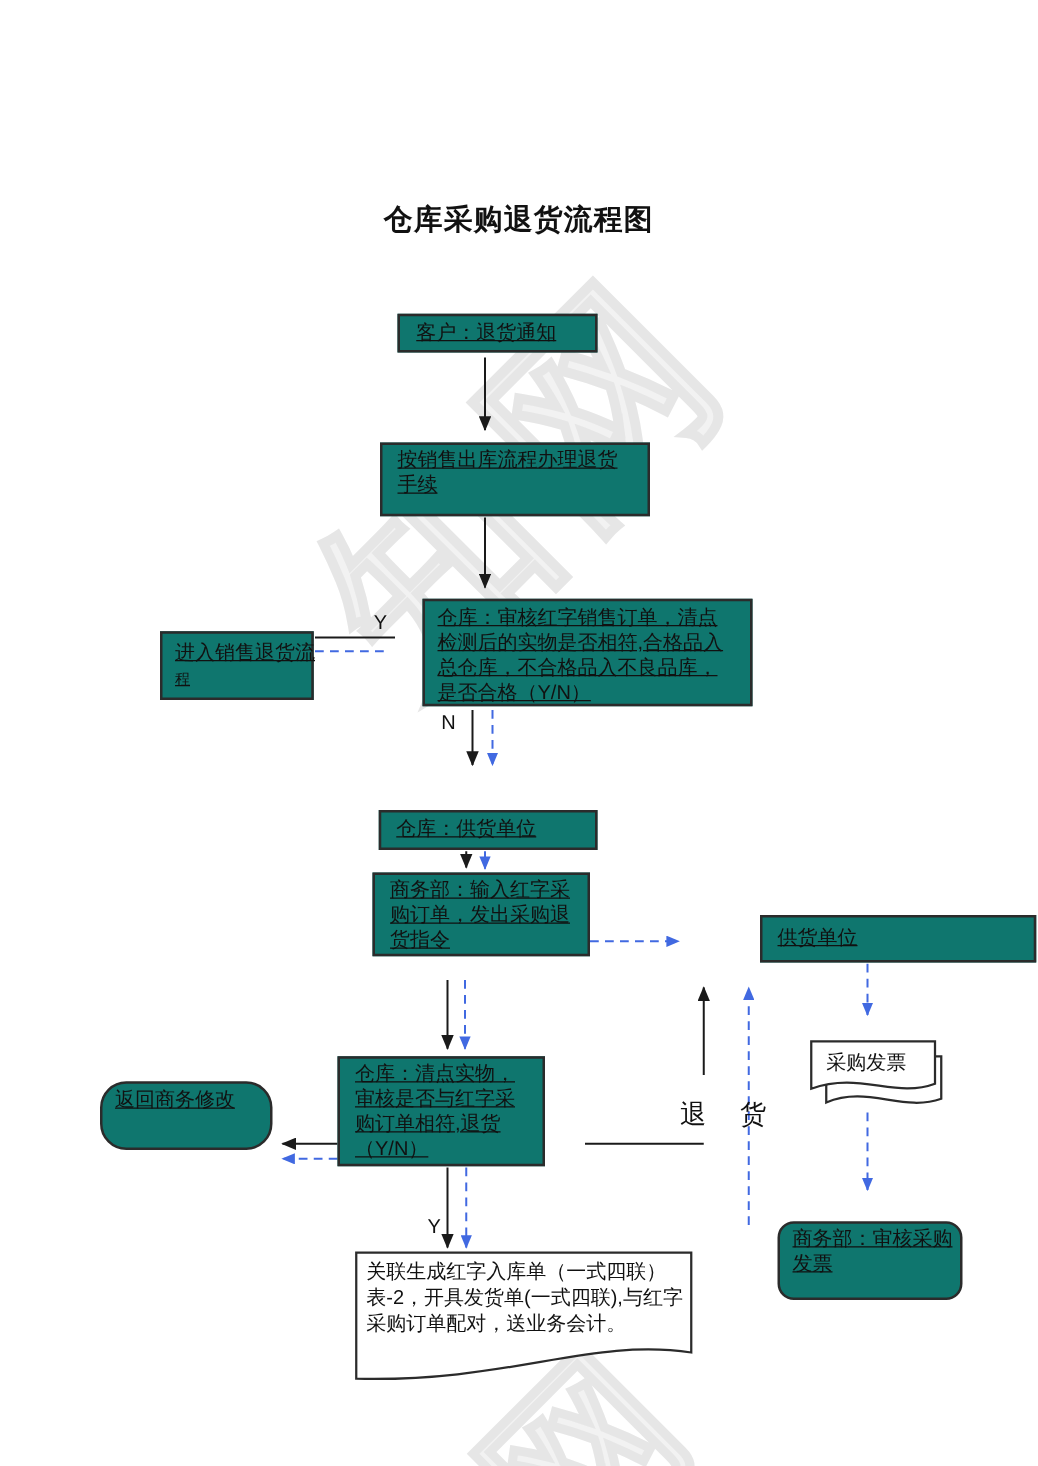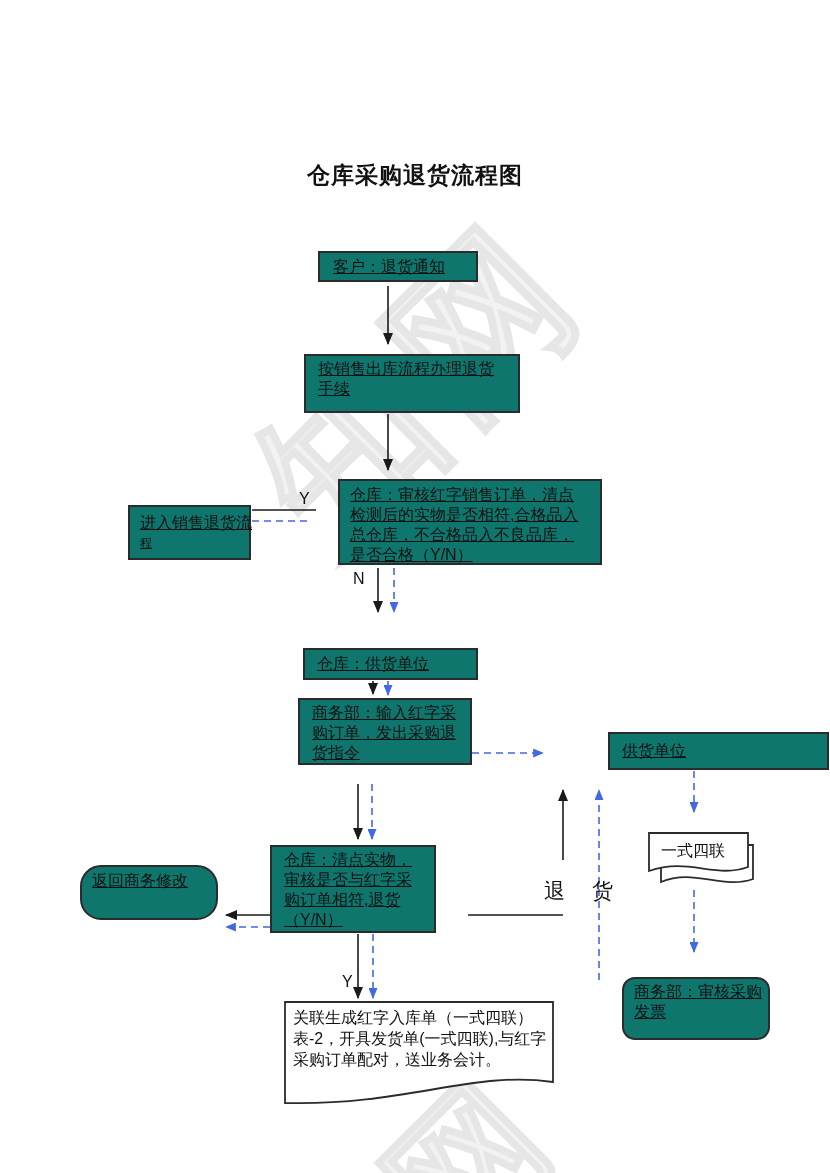--- a/index.html
+++ b/index.html
@@ -121,21 +121,21 @@
   <div class="node b-border">商务部：输入红字采购订单，发出采购退货指令</div>
 
   <div class="node b-supplier">供货单位</div>
 
   <div class="node b-verify">仓库：清点实物，审核是否与红字采购订单相符,退货（Y/N）</div>
 
   <div class="node b-return">返回商务修改</div>
 
   <div class="node b-audit2">商务部：审核采购发票</div>
 
-  <div class="doc-text t-invoice">一式四联</div>
+  <div class="doc-text t-invoice">采购发票</div>
   <div class="doc-text t-redentry">关联生成红字入库单（一式四联）表-2，开具发货单(一式四联),与红字采购订单配对，送业务会计。</div>
 
   <div class="lbl lbl-ytop">Y</div>
   <div class="lbl lbl-n">N</div>
   <div class="lbl lbl-ybottom">Y</div>
   <div class="lbl lbl-return">退货</div>
 
 </div>
 
 </body></html>

